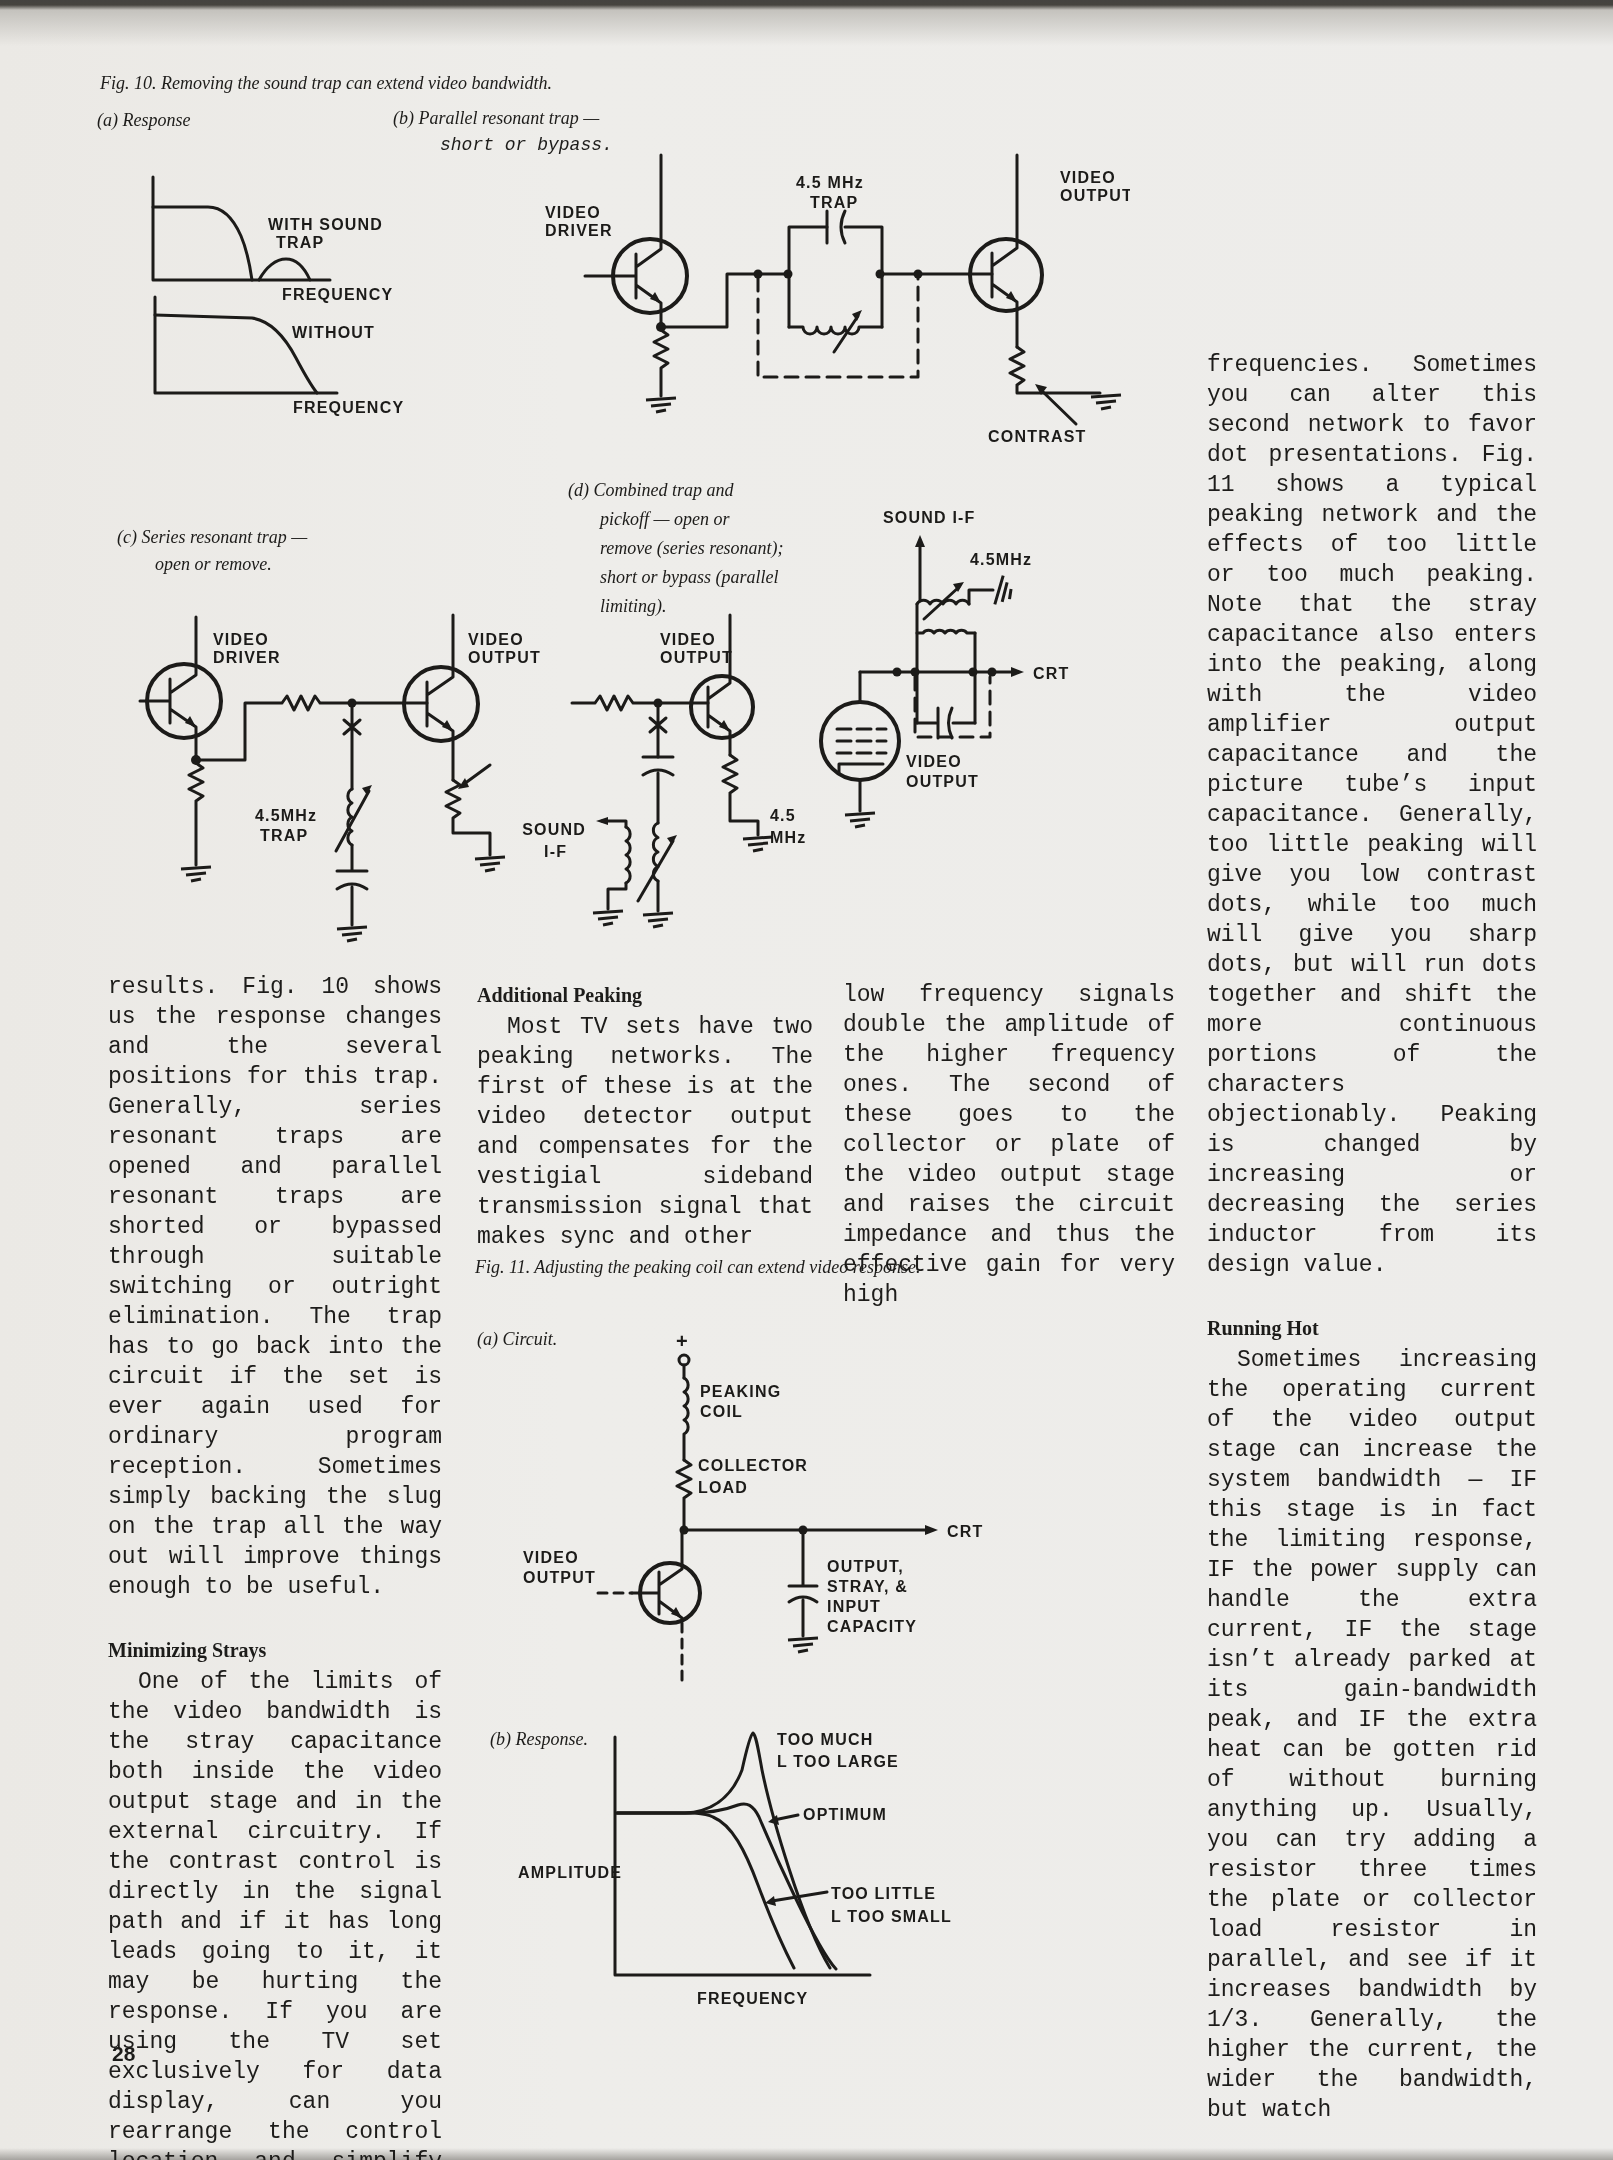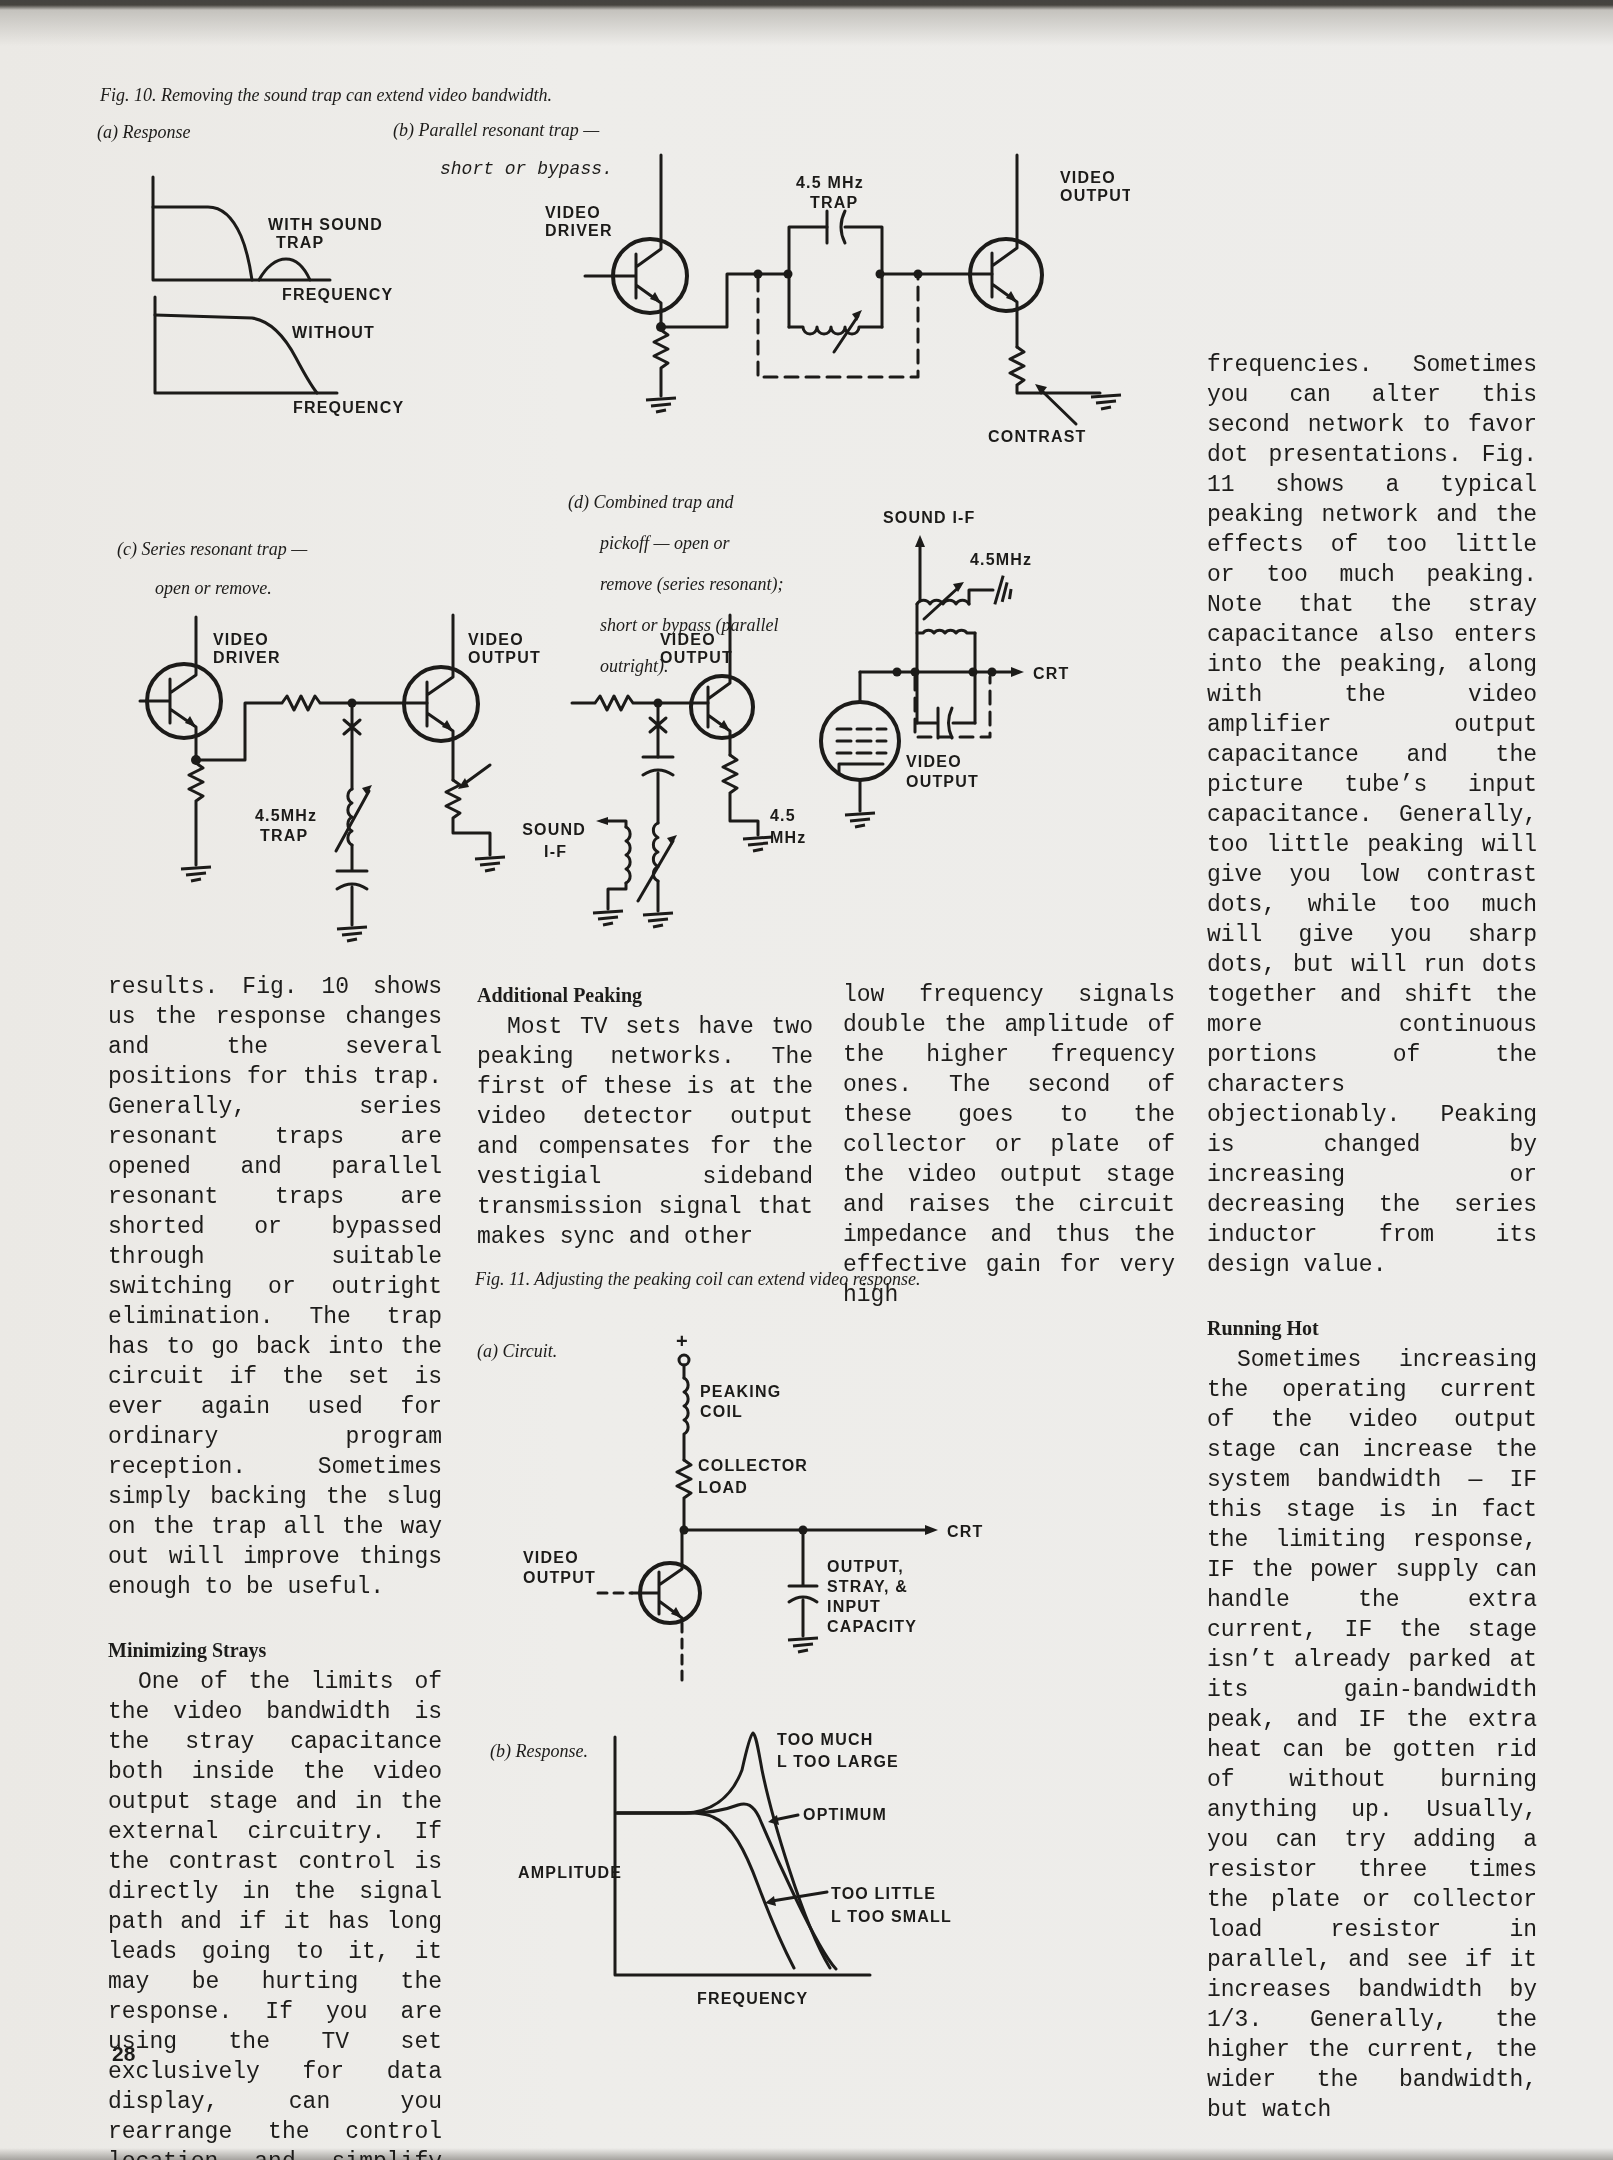--- a/index.html
+++ b/index.html
@@ -3,21 +3,21 @@
 <meta charset="utf-8">
 <style>
   html,body{margin:0;padding:0;background:#6b6a68;}
   .page{position:relative;width:1613px;height:2160px;background:linear-gradient(90deg,#ebe9e5,#eeedea 35%,#edecea);
         overflow:hidden;color:#1d1c1a;font-family:"Liberation Serif",serif;}
   .edge-top{position:absolute;top:0;left:0;width:100%;height:48px;
         background:linear-gradient(180deg,#444340 0,#46443f 5px,#c4c2bd 10px,rgba(237,236,234,0) 46px);}
   .edge-bottom{position:absolute;bottom:0;left:0;width:100%;height:12px;
         background:linear-gradient(0deg,#a5a39f,rgba(237,236,234,0));}
   .cap{position:absolute;font-style:italic;font-size:18px;line-height:27px;white-space:nowrap;}
-  .cap span{display:block;margin-top:12px;}
+  .cap span{display:block;}
   .col{position:absolute;text-align:justify;font-size:23px;line-height:30px;}
   .col p{margin:0;font-family:Liberation Mono, monospace;}
   .col p.ind{text-indent:30px;}
   .col h3{margin:0;font-size:20px;line-height:30px;font-weight:bold;}
   .mt{margin-top:33px !important;}
   .mt2{margin-top:2px !important;}
   .pagenum{position:absolute;font:bold 21px "Liberation Sans",sans-serif;}
   .fig{position:absolute;}
   svg .w{stroke:#1c1b19;stroke-width:3;fill:none;stroke-linecap:round;stroke-linejoin:round;}
   svg .w4{stroke:#1c1b19;stroke-width:4;fill:none;stroke-linecap:round;stroke-linejoin:round;}
@@ -53,21 +53,21 @@
   </div>
   <div class="cap" style="left:117px;top:524px;">
     <span>(c) Series resonant trap —</span>
     <span style="padding-left:38px;">open or remove.</span>
   </div>
   <div class="cap" style="left:568px;top:476px;line-height:29px;">
     <span>(d) Combined trap and</span>
     <span style="padding-left:32px;">pickoff — open or</span>
     <span style="padding-left:32px;">remove (series resonant);</span>
     <span style="padding-left:32px;">short or bypass (parallel</span>
-    <span style="padding-left:32px;">outright).</span>
+    <span style="padding-left:32px;">limiting).</span>
   </div>
 
   <svg class="fig" style="left:140px;top:160px;" width="340" height="270" viewBox="0 0 340 270">
     <g>
       <path class="w" d="M13,17 V120 H190"></path>
       <path class="w" d="M13,47 H68 C84,47 94,60 101,76 C107,90 110,106 112,120"></path>
       <path class="w" d="M119,120 C126,107 136,99 146,99 C157,99 165,109 170,120"></path>
       <text x="128" y="70">WITH SOUND</text>
       <text x="136" y="88">TRAP</text>
       <text x="142" y="140">FREQUENCY</text>

